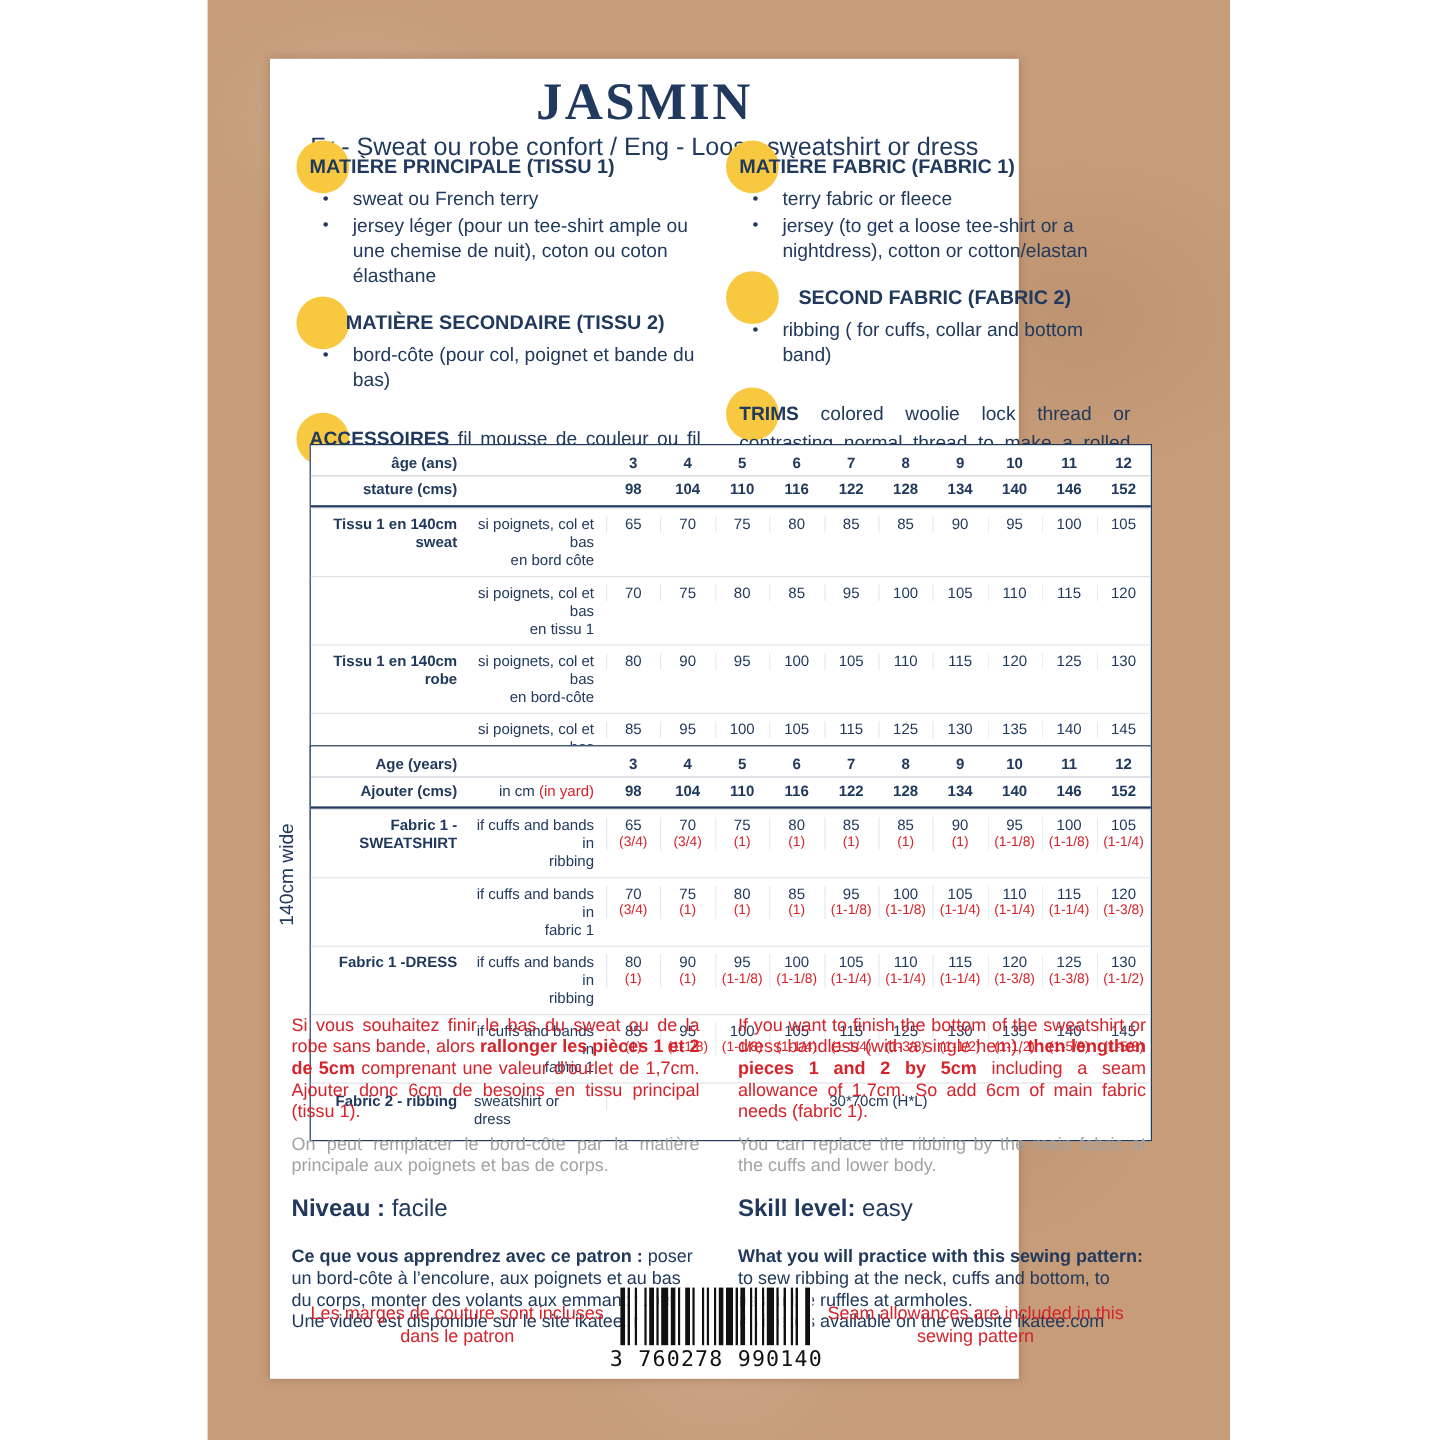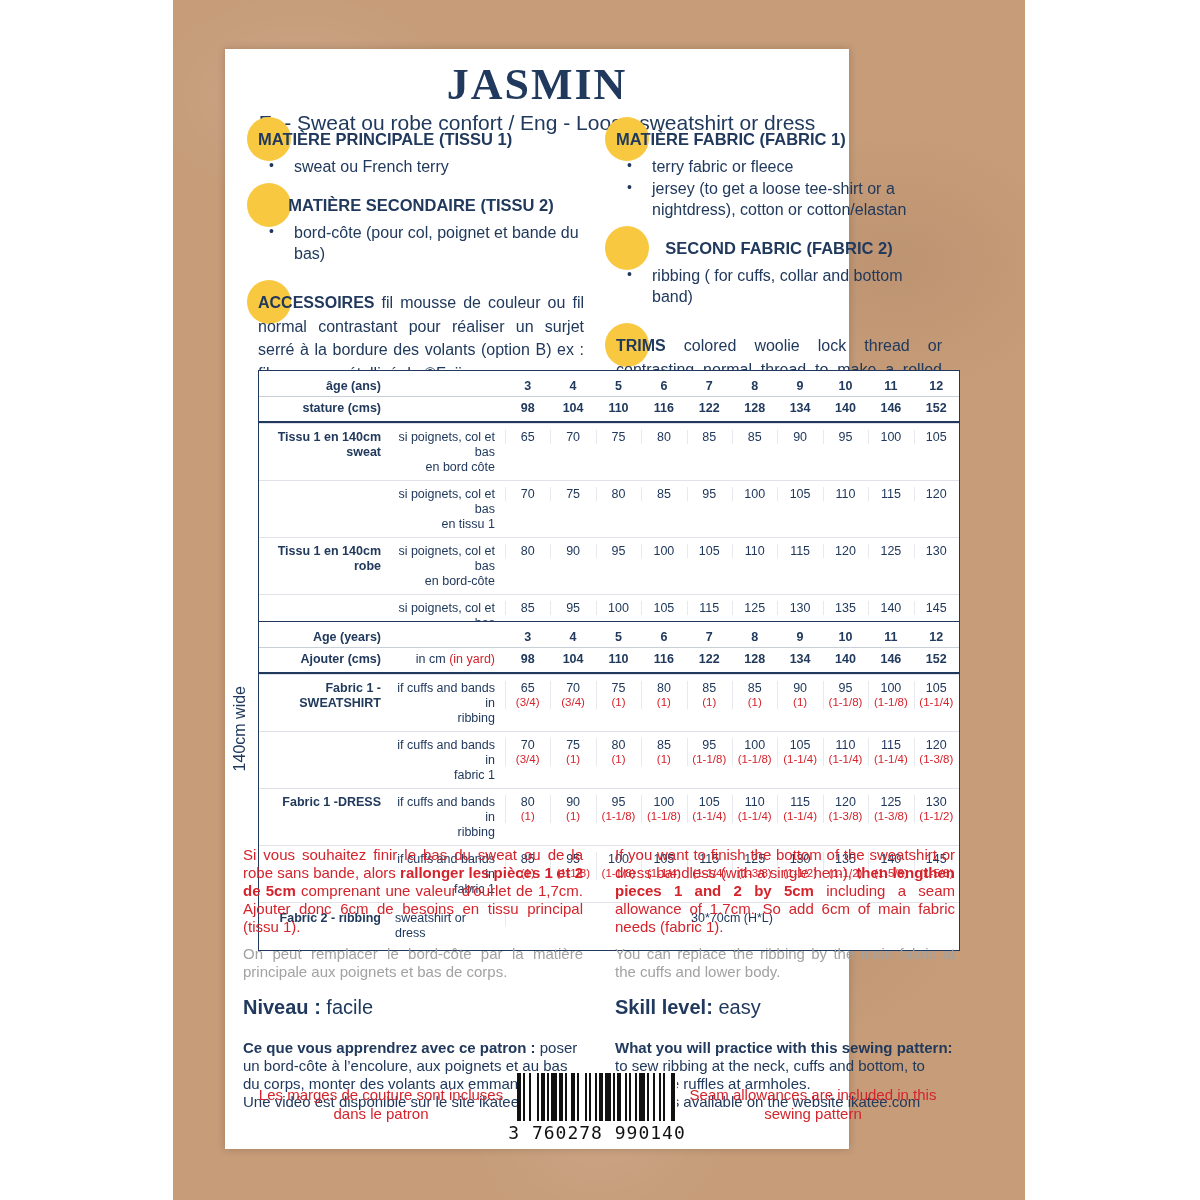--- a/index.html
+++ b/index.html
@@ -118,20 +118,21 @@
   <div class="subtitle">Fr - Sweat ou robe confort / Eng - Loose sweatshirt or dress</div>
 
   <div class="cols">
     <div class="col">
       <div class="sec-heading">
         <span class="yc"></span>
         <span class="ht">MATIÈRE PRINCIPALE (TISSU 1)</span>
       </div>
       <div class="bullets">
           <div class="bullet">sweat ou French terry</div>
+          <div class="bullet">jersey léger (pour un tee-shirt ample ou une chemise de nuit), coton ou coton élasthane</div>
         </div>
       <div class="sec-heading second">
         <span class="yc"></span>
         <span class="ht">MATIÈRE SECONDAIRE (TISSU 2)</span>
       </div>
       <div class="bullets">
           <div class="bullet">bord-côte (pour col, poignet et bande du bas)</div>
         </div>
       <p class="trims">
         <span class="yc"></span><strong class="rel">ACCESSOIRES</strong><span class="rel"> fil mousse de couleur ou fil normal contrastant pour réaliser un surjet serré à la bordure des volants (option B) ex : fil mousse métallisé de ©Fujix</span>

